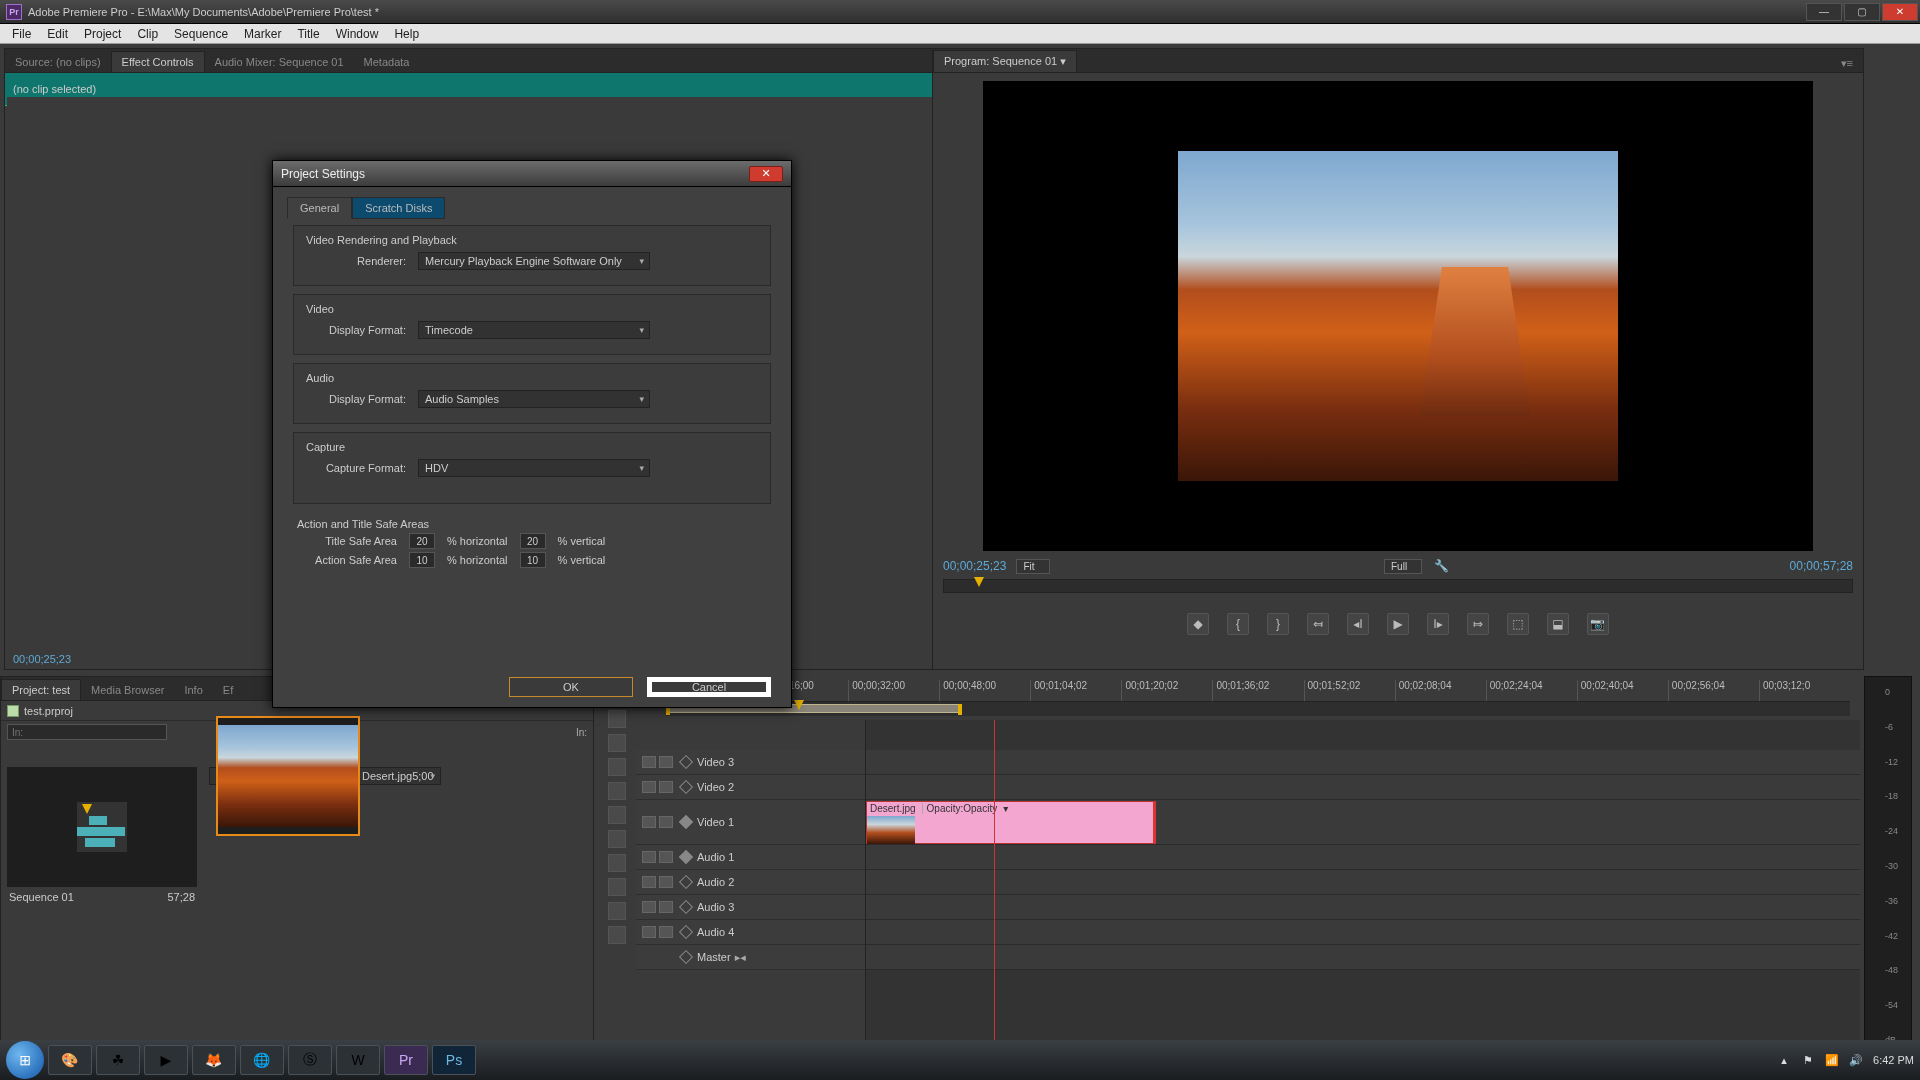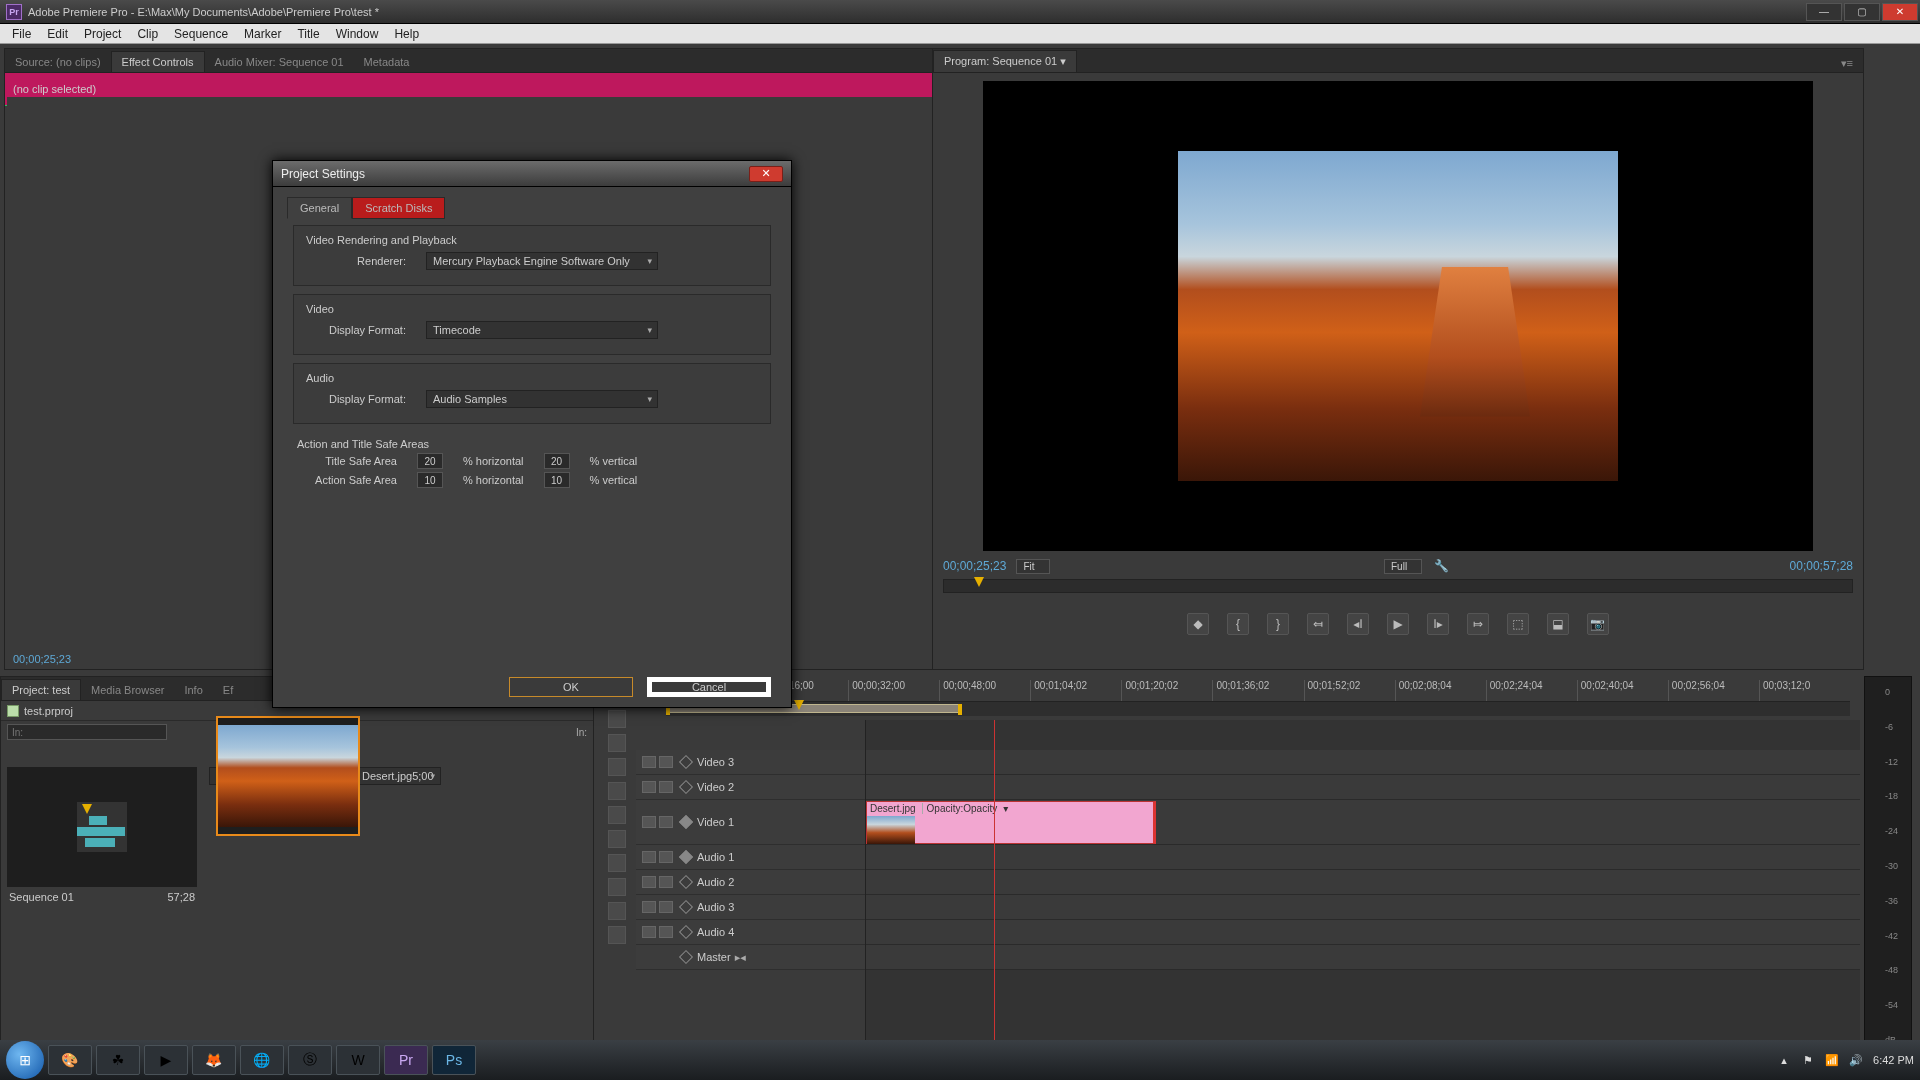--- a/index.html
+++ b/index.html
@@ -22,21 +22,21 @@
 
 
 .panel { position:absolute; background:#3a3a3a; border:1px solid #222; }
 .panel-tabs { height: 24px; display:flex; align-items:flex-end; background:#2c2c2c; font-size:11px; color:#888; border-bottom:1px solid #222;}
 .panel-tab { padding: 4px 10px; }
 .panel-tab.active { background:#3a3a3a; color:#ccc; border:1px solid #222; border-bottom:none;}
 .panel-close { margin-left:auto; margin-right:6px; color:#888; padding:2px 4px; font-size:11px;}
 
 
 .source-panel { left:4px; top:4px; width:970px; height:622px; }
-.ec-header { height:24px; background:#be185d; display:flex; align-items:center; padding:16px 8px; font-size:11px; color:#ccc; border-bottom:1px solid #22c55e;}
+.ec-header { height:24px; background:#0f766e; display:flex; align-items:center; padding:16px 8px; font-size:11px; color:#ccc; border-bottom:1px solid #22c55e;}
 .ec-body { position:absolute; left:2px; top:48px; right:2px; height:552px; background:#3a3a3a; }
 .tc-label { position:absolute; left:8px; bottom:4px; color:#5ea9d6; font-size:11px;}
 
 
 .program-panel { left:932px; top:4px; width:932px; height:622px; }
 .program-view { position:absolute; left:50px; top:32px; right:50px; height:470px; background:#000; display:flex; align-items:center; justify-content:center;}
 .program-image { width:440px; height:330px; background: linear-gradient(180deg,#7ea8d0 0%, #a6c4dc 22%, #c9d6dd 32%, #b24e1d 42%, #d06018 55%, #7a2e0f 78%, #3a1608 100%); position:relative; }
 .program-image::after{ content:""; position:absolute; left:55%; top:35%; width:110px; height:150px; background: linear-gradient(180deg, #e08040 0%, #b24e1d 60%, #6b2a0f 100%); clip-path: polygon(20% 0, 80% 0, 100% 100%, 0 100%);}
 .program-tc-bar { position:absolute; left:10px; right:10px; top:508px; height:18px; display:flex; align-items:center; font-size:12px; color:#5ea9d6;}
 .program-tc-bar .tc-right { margin-left:auto; }
@@ -102,27 +102,27 @@
 
 
 .meter { position:absolute; left:1864px; top:632px; width:48px; height:400px; background:#1f1f1f; border:1px solid #111;}
 .meter .scale { position:absolute; right:4px; top:10px; bottom:30px; width:22px; display:flex; flex-direction:column; justify-content:space-between; font-size:9px; color:#888; text-align:left;}
 
 
 .modal { position:absolute; left:272px; top:116px; width:520px; height:548px; box-shadow: 0 0 12px #000; border:1px solid #000; background:#404040; }
 .modal-title { height:26px; background: linear-gradient(#6c6c6c,#3c3c3c); display:flex; align-items:center; padding:0 8px; color:#eee; font-size:12px; border-bottom:1px solid #000;}
 .modal-title .close { margin-left:auto; width:34px; height:16px; background:#cf3b2f; color:#fff; display:flex; align-items:center; justify-content:center; border:1px solid #7a1f18; font-size:11px; border-radius:2px;}
 .modal-tabs { padding: 10px 14px 0 14px; display:flex; font-size:11px; color:#bbb; }
-.modal-tab { padding:4px 12px; border:1px solid #2a2a2a; background:#b91c1c;}
+.modal-tab { padding:4px 12px; border:1px solid #2a2a2a; background:#0c4a6e;}
 .modal-tab.active { background:#404040; border-bottom:1px solid #404040;}
 .modal-body { padding: 6px 20px; font-size:11px; color:#ccc;}
 .mgroup { border:1px solid #2a2a2a; padding: 8px 12px 12px 12px; margin-bottom:8px; background:#3c3c3c;}
 .mgroup2 { padding: 6px 4px 4px 4px;}
 .mgroup .gtitle { color:#ccc; margin-bottom:6px;}
-.mrow { display:flex; align-items:center; gap:20px; margin:3px 0;}
+.mrow { display:flex; align-items:center; gap:12px; margin:3px 0;}
 .mrow .lbl { width:100px; text-align:right; }
 .sel { flex:0 0 232px; height:18px; background:#323232; border:1px solid #222; display:flex; align-items:center; padding:0 6px; color:#ccc; font-size:11px; position:relative;}
 .sel::after { content:"▾"; position:absolute; right:5px; color:#aaa; font-size:9px;}
 .num-input { width:26px; height:16px; background:#2a2a2a; border:1px solid #555; color:#ccc; font-size:10px; text-align:center;}
 .modal-foot { position:absolute; left:0; right:0; bottom:10px; display:flex; justify-content:flex-end; gap:14px; padding:0 20px;}
 .mbtn { width:124px; height:20px; background:#3a3a3a; border:5px solid #ffffff; color:#ccc; font-size:11px; display:flex; align-items:center; justify-content:center;}
 .mbtn.ok { border:1px solid #c78a2a; }
 
 
 .taskbar { position:absolute; left:0; right:0; bottom:0; height:40px; background: linear-gradient(#3a3f44, #1a1d20); display:flex; align-items:center; padding:0 6px; gap:4px;}
@@ -419,20 +419,27 @@
         <div class="mrow">
           <span class="lbl">Display Format:</span>
           <div class="sel">Timecode</div>
         </div>
       </div>
       <div class="mgroup">
         <div class="gtitle">Audio</div>
         <div class="mrow">
           <span class="lbl">Display Format:</span>
           <div class="sel">Audio Samples</div>
+        </div>
+      </div>
+      <div class="mgroup" style="height:72px">
+        <div class="gtitle">Capture</div>
+        <div class="mrow">
+          <span class="lbl">Capture Format:</span>
+          <div class="sel">HDV</div>
         </div>
       </div>
       <div class="mgroup2">
         <div class="gtitle">Action and Title Safe Areas</div>
         <div class="mrow">
           <span class="lbl">Title Safe Area</span>
           <input class="num-input" value="20" style="">
           <span>% horizontal</span>
           <input class="num-input" value="20" style="">
           <span>% vertical</span>

